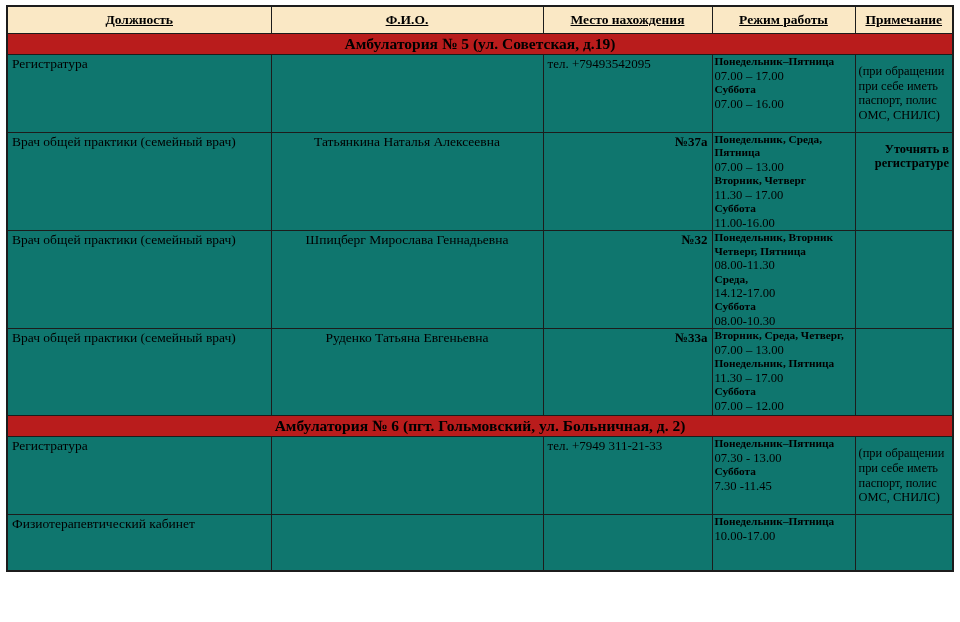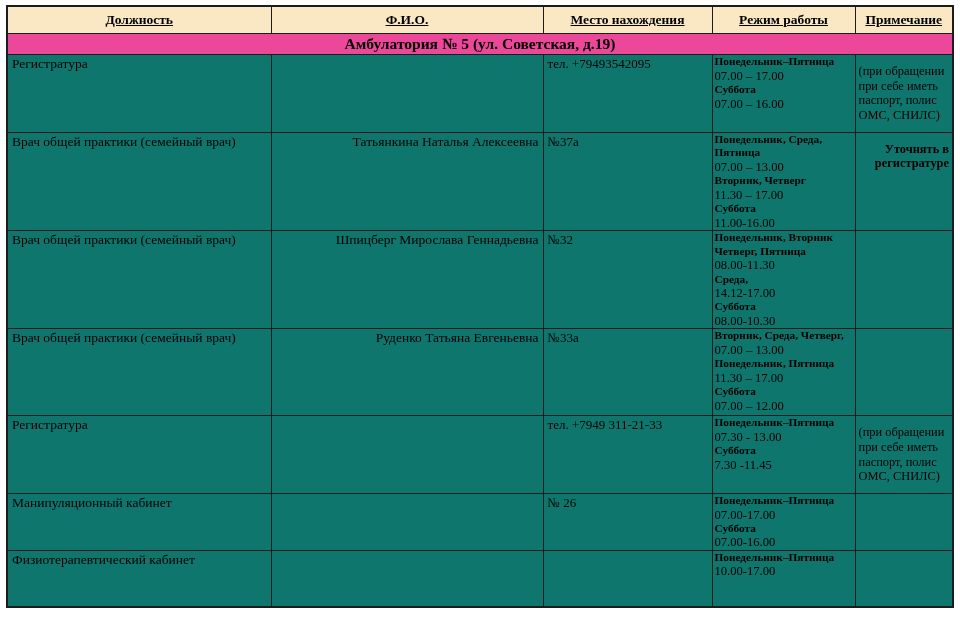--- a/index.html
+++ b/index.html
@@ -35,32 +35,32 @@
   thead th {
     background: #FAE8C5;
     height: 24px;
     text-align: center;
     vertical-align: middle;
     font-size: 13.5px;
     font-weight: bold;
     text-decoration: underline;
   }
   td.section-title {
-    background: #ec4899;
+    background: #b91c1c;
     text-align: center;
     vertical-align: middle;
     font-size: 15.5px;
     font-weight: bold;
     padding: 1px 2px;
   }
   tr.data-row td { background: #0f766e; }
   td.cell-position { font-size: 13.5px; text-align: left; }
-  td.cell-fio      { font-size: 13.5px; text-align: right; }
+  td.cell-fio      { font-size: 13.5px; text-align: center; }
   td.cell-location { font-size: 13px; }
-  td.cell-location.center { text-align: left; font-weight: normal; }
+  td.cell-location.center { text-align: right; font-weight: bold; }
   td.cell-location.left   { text-align: left; font-weight: normal; }
   td.cell-schedule { text-align: left; padding: 0 2px; }
   td.cell-schedule .day  { font-weight: bold; font-size: 11.3px; line-height: 1.22; }
   td.cell-schedule .time { font-weight: normal; font-size: 12.6px; line-height: 1.12; }
   td.cell-note { font-size: 12.4px; line-height: 1.18; padding: 9px 3px; }
   td.cell-note.left   { text-align: left; font-weight: normal; }
   td.cell-note.center { text-align: right; font-weight: bold; margin-left: 26px; }
 </style>
 </head>
 <body>
@@ -134,43 +134,34 @@
           <td class="cell-schedule">
             <div class="day">Вторник, Среда, Четверг,</div>
             <div class="time">07.00 – 13.00</div>
             <div class="day">Понедельник, Пятница</div>
             <div class="time">11.30 – 17.00</div>
             <div class="day">Суббота</div>
             <div class="time">07.00 – 12.00</div>
           </td>
           <td class="cell-note left"></td>
         </tr>
+        <tr style="height: 18px;">
+          <td class="section-title" colspan="5">Амбулатория № 6 (пгт. Гольмовский, ул. Больничная, д. 2)</td>
+        </tr>
         <tr class="data-row" style="height: 57px;">
           <td class="cell-position">Регистратура</td>
           <td class="cell-fio"></td>
           <td class="cell-location left">тел. +7949 311-21-33</td>
           <td class="cell-schedule">
             <div class="day">Понедельник–Пятница</div>
             <div class="time">07.30 - 13.00</div>
             <div class="day">Суббота</div>
             <div class="time">7.30 -11.45</div>
           </td>
           <td class="cell-note left">(при обращении при себе иметь паспорт, полис ОМС, СНИЛС)</td>
-        </tr>
-        <tr class="data-row" style="height: 55px;">
-          <td class="cell-position">Манипуляционный кабинет</td>
-          <td class="cell-fio"></td>
-          <td class="cell-location center">№ 26</td>
-          <td class="cell-schedule">
-            <div class="day">Понедельник–Пятница</div>
-            <div class="time">07.00-17.00</div>
-            <div class="day">Суббота</div>
-            <div class="time">07.00-16.00</div>
-          </td>
-          <td class="cell-note left"></td>
         </tr>
         <tr class="data-row" style="height: 57px;">
           <td class="cell-position">Физиотерапевтический кабинет</td>
           <td class="cell-fio"></td>
           <td class="cell-location center"></td>
           <td class="cell-schedule">
             <div class="day">Понедельник–Пятница</div>
             <div class="time">10.00-17.00</div>
           </td>
           <td class="cell-note left"></td>

